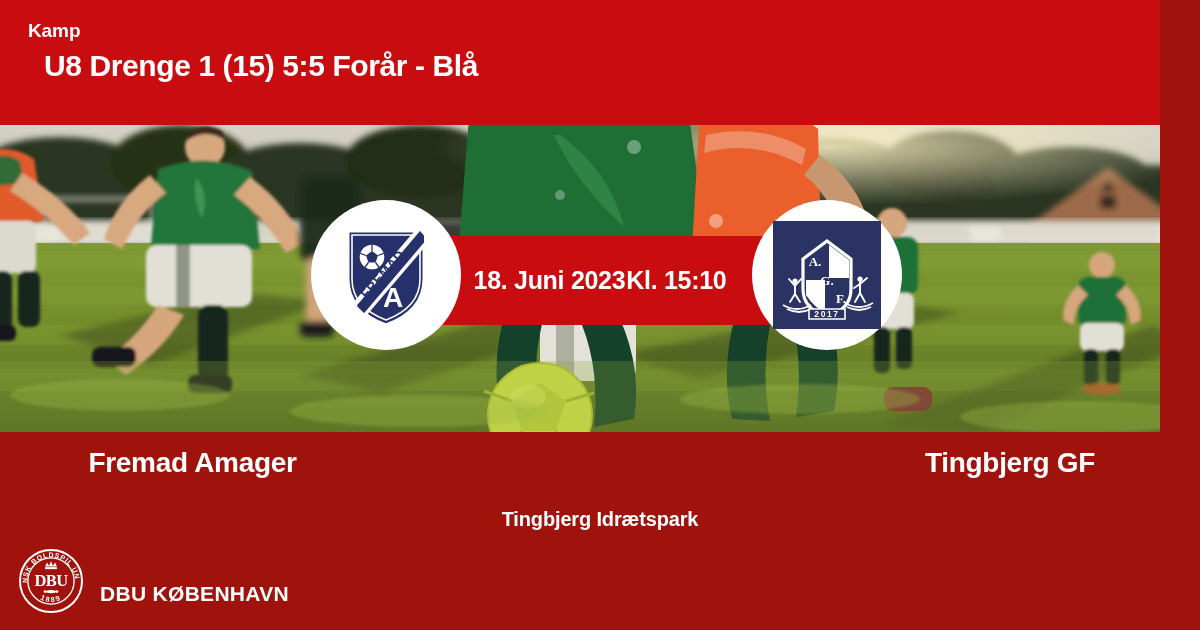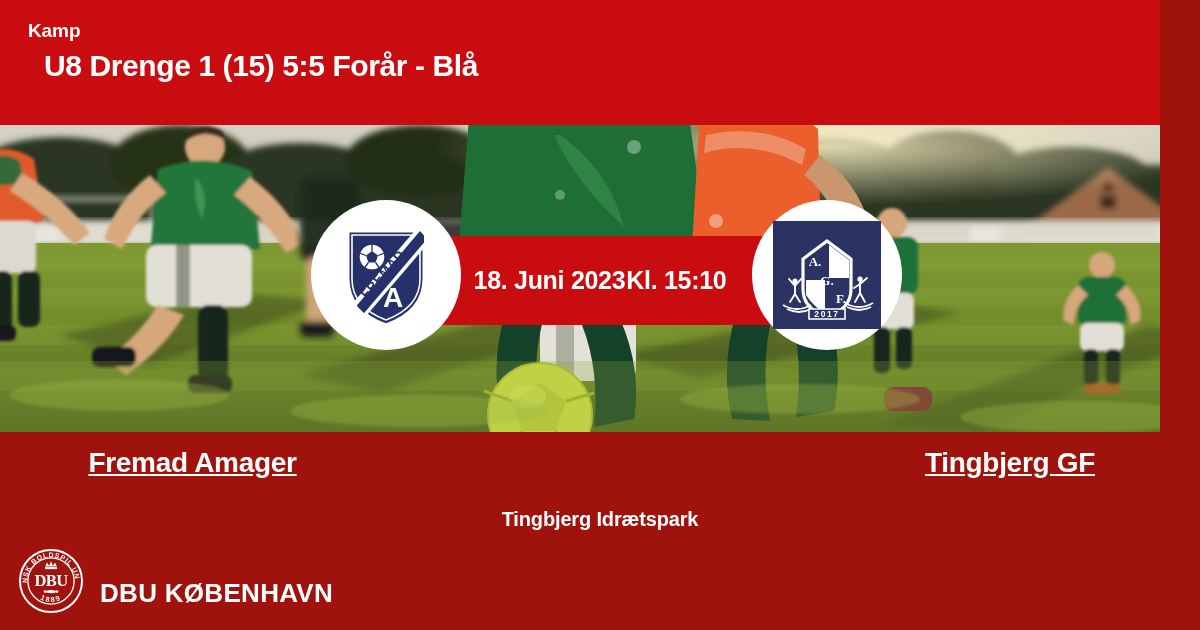--- a/index.html
+++ b/index.html
@@ -108,21 +108,20 @@
     display:flex;
   }
   .team-name {
     flex:0 0 50%;
     text-align:center;
     font-size:28px;
     font-weight:bold;
     color:#ffffff;
     letter-spacing:-0.3px;
     line-height:1.2;
-    text-decoration:underline;
   }
   .team-name.left  { padding-right:215px; }
   .team-name.right { padding-left:220px; }
 
   .venue {
     position:absolute;
     left:0; top:76px;
     width:1200px;
     text-align:center;
     font-size:20px;
@@ -134,21 +133,21 @@
   
   .footer {
     position:absolute;
     left:18px; top:116px;
     display:flex;
     align-items:center;
     gap:16px;
   }
   .footer-logo { width:66px; height:66px; display:block; }
   .footer-text {
-    font-size:26px;
+    font-size:21px;
     font-weight:bold;
     color:#ffffff;
     letter-spacing:0.3px;
     margin-top:25px;
   }
 </style>
 </head>
 <body>
 
 <div class="poster">

